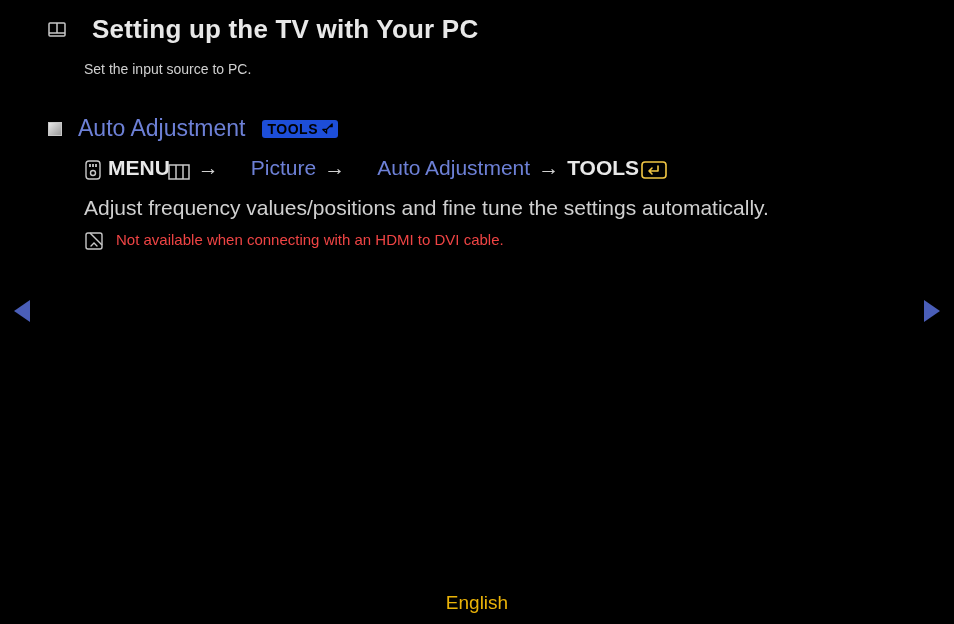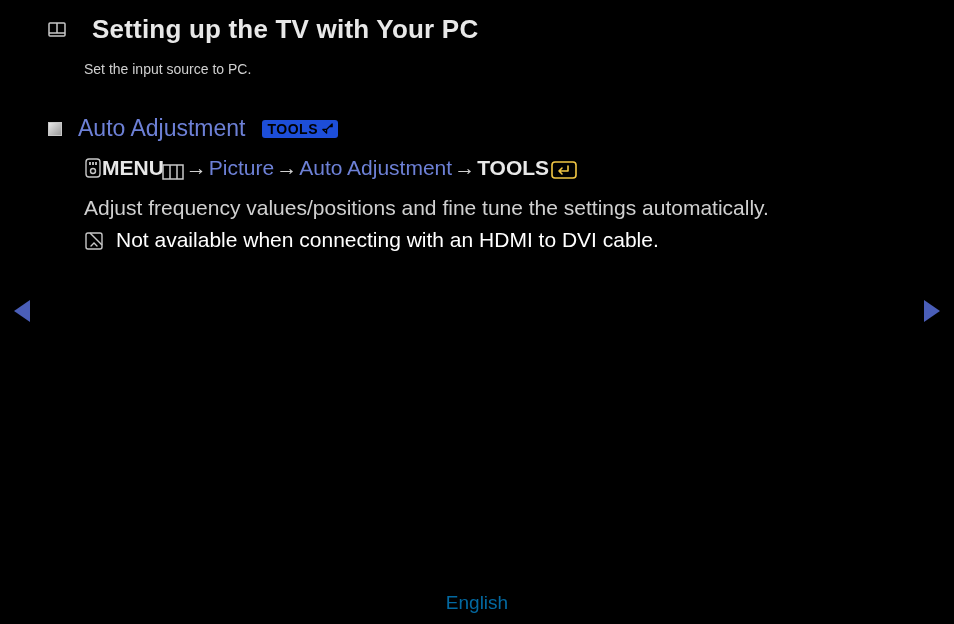--- a/index.html
+++ b/index.html
@@ -75,22 +75,23 @@
       gap: 3px;
       letter-spacing: 0.5px;
     }
     .tools-badge svg {
       width: 13px;
       height: 13px;
     }
     .nav-path {
       padding-left: 36px;
       display: flex;
-      align-items: center;
+      align-items: flex-end;
       flex-wrap: wrap;
+      gap: 6px;
       font-size: 21px;
       margin-bottom: 16px;
     }
     .remote-icon {
       width: 18px;
       height: 20px;
       display: inline-block;
     }
     .menu-strong {
       font-weight: bold;
@@ -103,20 +104,21 @@
       vertical-align: middle;
       margin-left: -2px;
     }
     .arrow {
       color: #d0d0d0;
       font-size: 21px;
       padding: 0 2px;
     }
     .path-blue {
       color: #6d80d6;
+      margin-left: 24px;
     }
     .enter-strong {
       font-weight: bold;
       color: #e8e8e8;
     }
     .enter-icon {
       width: 26px;
       height: 18px;
       display: inline-block;
       vertical-align: middle;
@@ -124,24 +126,24 @@
     }
     .description {
       padding-left: 36px;
       font-size: 21px;
       color: #d0d0d0;
       margin-bottom: 8px;
     }
     .note-row {
       padding-left: 36px;
       display: flex;
-      align-items: flex-start;
+      align-items: center;
       gap: 12px;
-      font-size: 21px;
-      color: #ffffff;
+      font-size: 15px;
+      color: #ef4444;
     }
     .note-icon {
       width: 20px;
       height: 20px;
       flex-shrink: 0;
       margin-top: 3px;
     }
     .nav-left, .nav-right {
       position: absolute;
       top: 300px;
@@ -164,21 +166,21 @@
     }
     .nav-right .nav-triangle {
       border-left: 16px solid #4a5eb8;
     }
     .footer {
       position: absolute;
       bottom: 10px;
       width: 100%;
       text-align: center;
       font-size: 19px;
-      color: #0369a1;
+      color: #eab308;
     }
   </style>
 </head>
 <body>
 
 <div class="content">
   <div class="title-row">
     <span class="book-icon">
       <svg viewBox="0 0 18 18" fill="none" stroke="#c8c8c8" stroke-width="1.5">
         <rect x="1" y="2" width="16" height="13" rx="1"></rect>

